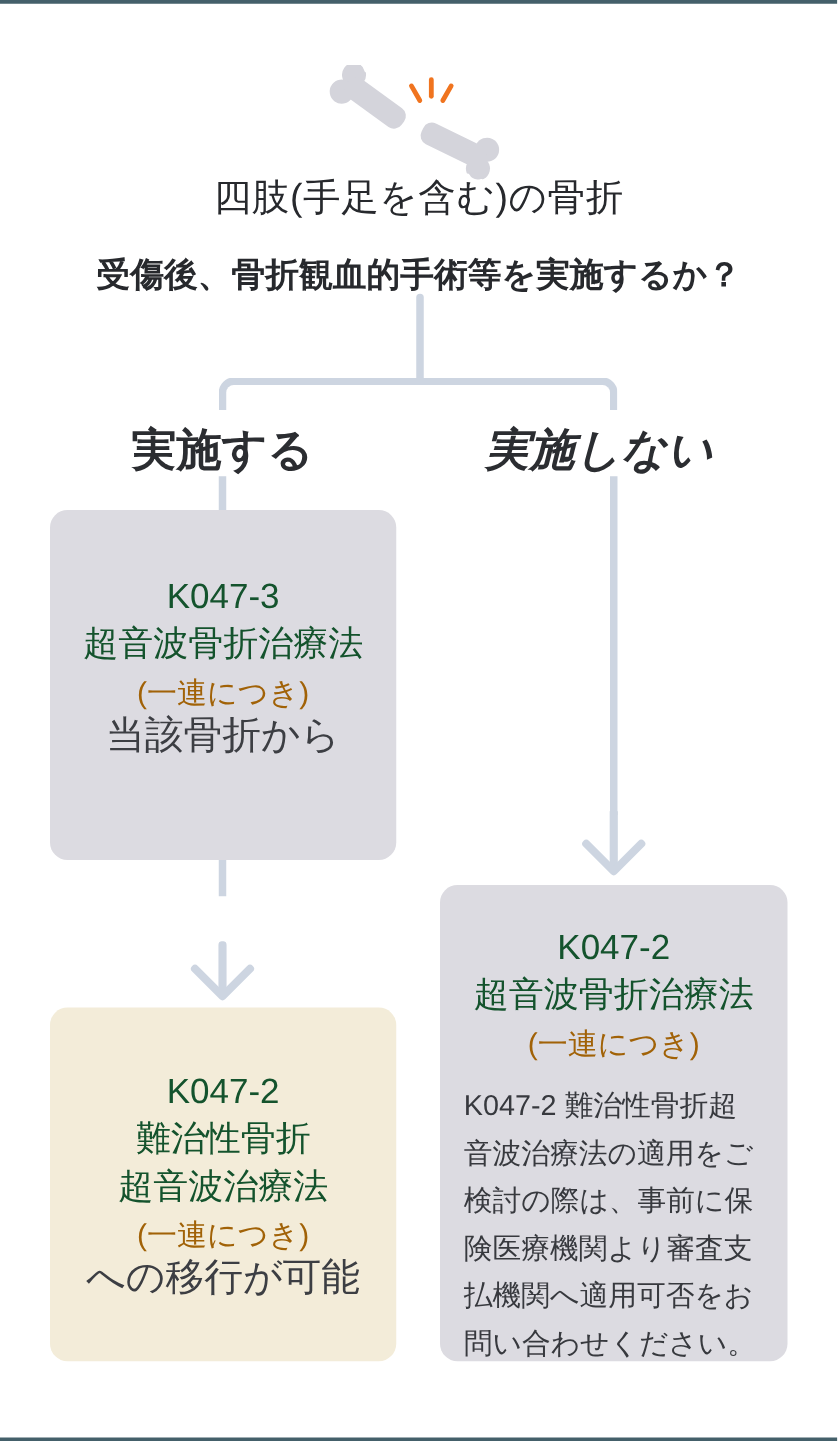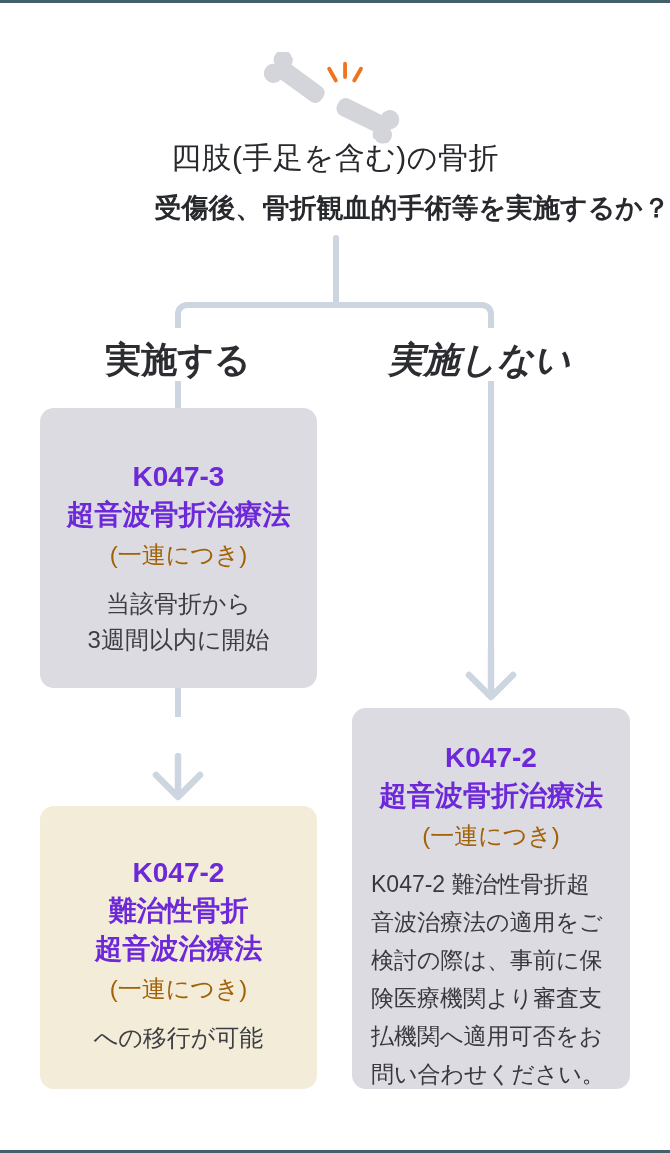--- a/index.html
+++ b/index.html
@@ -12,21 +12,21 @@
   .accent.top{top:0;}
   .accent.bottom{bottom:0;}
 
   .bone-svg{position:absolute;left:252px;top:52px;width:156px;height:92px;}
 
   .title{
     position:absolute;left:0;top:138px;width:670px;margin:0;text-align:center;
     font-size:30px;font-weight:400;color:#27292d;letter-spacing:0.5px;
   }
   .subtitle{
-    position:absolute;left:0;top:190px;width:670px;margin:0;text-align:right;
+    position:absolute;left:0;top:202px;width:670px;margin:0;text-align:center;
     font-size:27px;font-weight:700;color:#27292d;
   }
 
   .conn{position:absolute;background:#cdd5e1;}
   .stem-top{left:333px;top:235px;width:6px;height:70px;border-radius:3px 3px 0 0;}
   .branch-frame{
     position:absolute;left:175px;top:302px;width:319px;height:26px;
     box-sizing:border-box;border:6px solid #cdd5e1;border-bottom:none;
     border-radius:12px 12px 0 0;
   }
@@ -44,23 +44,23 @@
   .arrow-svg{position:absolute;}
   .arrow-svg path{stroke:#cdd5e1;stroke-width:6.5;fill:none;stroke-linecap:round;stroke-linejoin:round;}
 
   .box{position:absolute;border-radius:14px;text-align:center;box-sizing:border-box;}
   .box.gray{background:#dcdbe1;}
   .box.cream{background:#f3ecd9;}
   .box-k047-3{left:40px;top:408px;width:277px;height:280px;padding-top:50px;}
   .box-k047-2-cream{left:40px;top:806px;width:277px;height:283px;padding-top:48px;}
   .box-k047-2-gray{left:352px;top:708px;width:278px;height:381px;padding-top:31px;}
 
-  .code,.name{color:#6d28d9;font-weight:700;font-size:28px;line-height:38px;}
+  .code,.name{color:#14532d;font-weight:400;font-size:28px;line-height:38px;}
   .unit{color:#a16207;font-size:24px;font-weight:500;line-height:30px;margin-top:6px;}
-  .note{color:#3c3e43;font-size:24px;line-height:36px;margin-top:16px;}
+  .note{color:#3c3e43;font-size:31px;line-height:36px;}
   .para{
     text-align:left;padding:0 19px;font-size:23px;line-height:38px;
     color:#37393e;margin-top:14px;
   }
   .heal-note{
     position:absolute;left:28px;top:717px;width:300px;text-align:center;
     font-size:24px;font-weight:500;color:#33363b;
   }
 </style>
 </head>
@@ -103,21 +103,20 @@
 
   <div class="branch-label left">実施する</div>
   <div class="branch-label right">実施しない</div>
 
   <div class="box gray box-k047-3">
     <div class="code">K047-3</div>
     <div class="name">超音波骨折治療法</div>
     <div class="unit">(一連につき)</div>
     <div class="note">
       <div>当該骨折から</div>
-      <div>3週間以内に開始</div>
     </div>
   </div>
 
   <svg class="arrow-svg" style="left:150px;top:753px;" width="56" height="48" viewBox="0 0 56 48" aria-hidden="true">
     <path d="M28,3 L28,41"></path>
     <path d="M6,22 L28,44 L50,22"></path>
   </svg>
 
   <div class="box cream box-k047-2-cream">
     <div class="code">K047-2</div>

